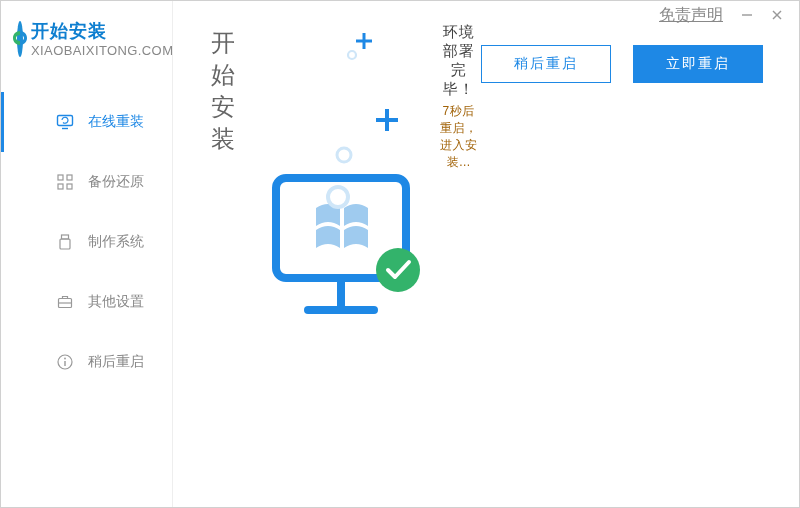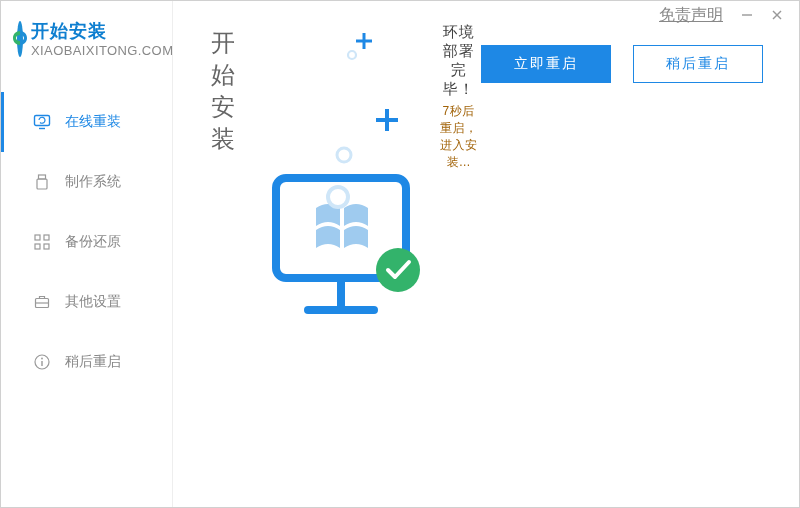--- a/index.html
+++ b/index.html
@@ -57,21 +57,21 @@
 .logo-circle svg{position:absolute;}
 .logo-text { display:flex; flex-direction:column; }
 .logo-cn { font-size: 18px; font-weight: bold; color: #0f7fd0; letter-spacing: 1px; }
 .logo-en { font-size: 13px; color: #888; letter-spacing: 0.4px; }
 .nav { margin-top: 24px; }
 .nav-item {
   height: 60px;
   display:flex;
   align-items:center;
   gap: 14px;
-  padding-left: 29px;
+  padding-left: 52px;
   font-size: 14px;
   color: #888;
   cursor:pointer;
   border-left: 3px solid transparent;
 }
 .nav-item.active {
   color: #1e88e5;
   border-left-color: #1e88e5;
 }
 .nav-item svg { flex-shrink:0; }
@@ -149,33 +149,33 @@
       <div class="nav-item active">
         <svg width="18" height="18" viewBox="0 0 18 18">
             <rect x="1.5" y="2.5" width="15" height="10" rx="1.5" stroke="#1e88e5" fill="none" stroke-width="1.4"></rect>
             <line x1="6" y1="15.5" x2="12" y2="15.5" stroke="#1e88e5" stroke-width="1.4"></line>
             <path d="M6 7 a3 3 0 1 1 1 2.5" stroke="#1e88e5" fill="none" stroke-width="1.2"></path>
           </svg>
         <span>在线重装</span>
       </div>
       <div class="nav-item">
         <svg width="18" height="18" viewBox="0 0 18 18">
-            <rect x="5.5" y="2" width="7" height="4" stroke="#999" fill="none" stroke-width="1.2"></rect>
-            <rect x="4" y="6" width="10" height="10" rx="1" stroke="#999" fill="none" stroke-width="1.2"></rect>
-          </svg>
-        <span>制作系统</span>
-      </div>
-      <div class="nav-item">
-        <svg width="18" height="18" viewBox="0 0 18 18">
             <rect x="2" y="2" width="5" height="5" stroke="#999" fill="none" stroke-width="1.2"></rect>
             <rect x="11" y="2" width="5" height="5" stroke="#999" fill="none" stroke-width="1.2"></rect>
             <rect x="2" y="11" width="5" height="5" stroke="#999" fill="none" stroke-width="1.2"></rect>
             <rect x="11" y="11" width="5" height="5" stroke="#999" fill="none" stroke-width="1.2"></rect>
           </svg>
         <span>备份还原</span>
+      </div>
+      <div class="nav-item">
+        <svg width="18" height="18" viewBox="0 0 18 18">
+            <rect x="5.5" y="2" width="7" height="4" stroke="#999" fill="none" stroke-width="1.2"></rect>
+            <rect x="4" y="6" width="10" height="10" rx="1" stroke="#999" fill="none" stroke-width="1.2"></rect>
+          </svg>
+        <span>制作系统</span>
       </div>
       <div class="nav-item">
         <svg width="18" height="18" viewBox="0 0 18 18">
             <rect x="2.5" y="5.5" width="13" height="9" rx="1" stroke="#999" fill="none" stroke-width="1.2"></rect>
             <path d="M6.5 5.5 v-2 h5 v2" stroke="#999" fill="none" stroke-width="1.2"></path>
             <line x1="2.5" y1="10" x2="15.5" y2="10" stroke="#999" stroke-width="1.2"></line>
           </svg>
         <span>其他设置</span>
       </div>
       <div class="nav-item">
@@ -228,18 +228,18 @@
         <path d="M142 112 l7 7 l14 -15" stroke="#fff" stroke-width="4" fill="none" stroke-linecap="round" stroke-linejoin="round"></path>
       </svg>
     </div>
 
     <div class="status-block">
       <div class="status-title">环境部署完毕！</div>
       <div class="status-sub">7秒后重启，进入安装...</div>
     </div>
 
     <div class="buttons">
+      <div class="btn btn-outline">稍后重启</div>
       <div class="btn btn-primary">立即重启</div>
-      <div class="btn btn-outline">稍后重启</div>
     </div>
   </div>
 
 </div>
 
 </body></html>

